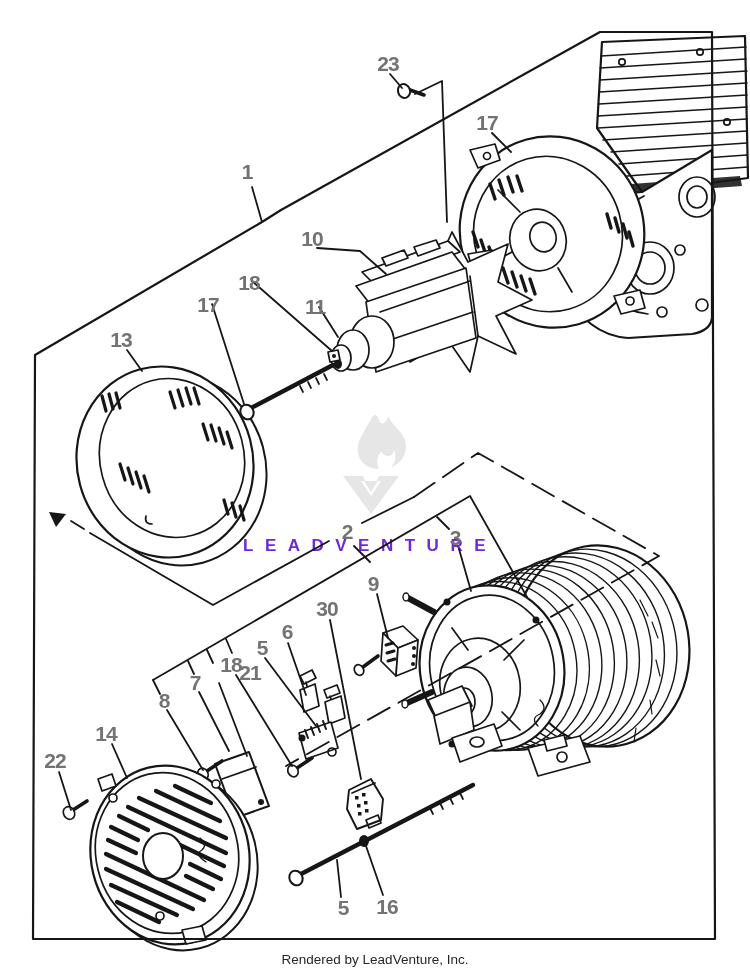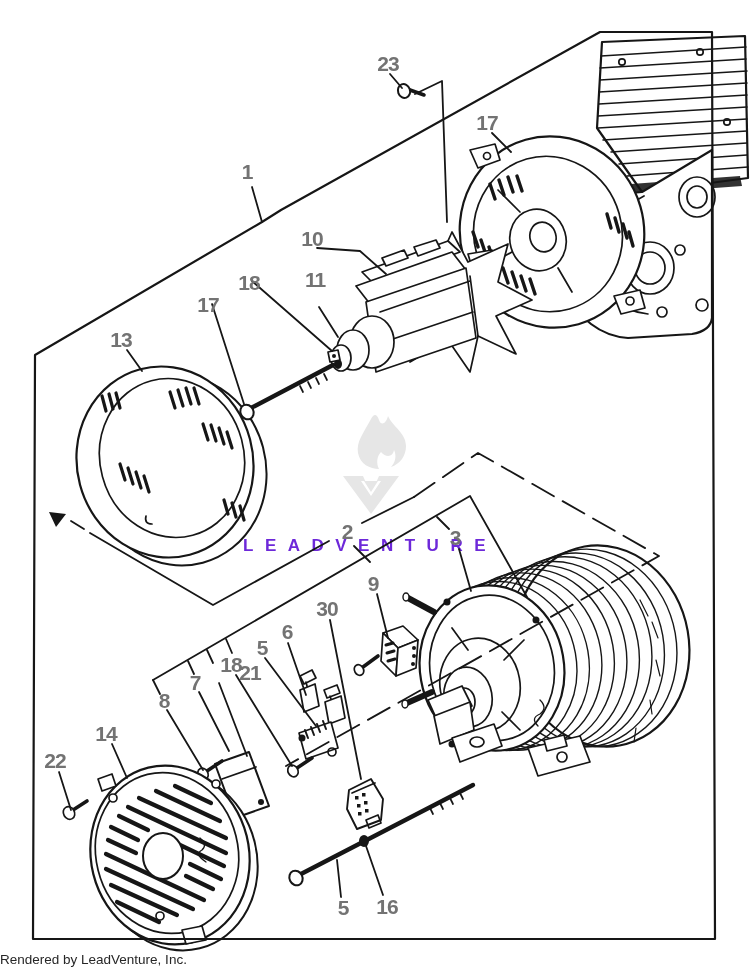--- a/index.html
+++ b/index.html
@@ -4,21 +4,21 @@
 <style>
   html,body{margin:0;padding:0;background:#fff;}
   #stage{position:relative;width:750px;height:973px;background:#fff;overflow:hidden;
          font-family:"Liberation Sans",sans-serif;}
   #drawing{position:absolute;left:0;top:0;}
   #watermark-text{position:absolute;left:243px;top:536px;font:bold 17px "Liberation Sans",sans-serif;
           letter-spacing:11.5px;color:#6d28d9;white-space:nowrap;user-select:none;}
   #watermark-logo{position:absolute;left:0;top:0;}
   .callout{position:absolute;transform:translate(-50%,-50%);font:bold 21px/1 "Liberation Sans",sans-serif;
           color:#737373;letter-spacing:-1px;}
-  #footer-credit{position:absolute;left:0;right:0;top:952px;text-align:left;
+  #footer-credit{position:absolute;left:0;right:0;top:952px;text-align:center;
           font:13.5px "Liberation Sans",sans-serif;color:#262626;}
 </style>
 </head>
 <body>
 
 <div id="stage">
 
   <svg id="watermark-logo" width="750" height="973" viewBox="0 0 750 973">
     <path fill="#e6e6e6" d="M371,419 C363,434 356,442 358,453 C360,464 370,469 379,469
       C376,463 377,456 381,452 C386,458 393,457 394,450 C397,456 395,463 391,467
@@ -297,21 +297,21 @@
   <div id="callout-layer">
       <div class="callout" style="left: 247px; top: 171px;">1</div>
       <div class="callout" style="left: 347px; top: 531px;">2</div>
       <div class="callout" style="left: 455px; top: 537px;">3</div>
       <div class="callout" style="left: 262px; top: 647px;">5</div>
       <div class="callout" style="left: 287px; top: 631px;">6</div>
       <div class="callout" style="left: 195px; top: 682px;">7</div>
       <div class="callout" style="left: 164px; top: 700px;">8</div>
       <div class="callout" style="left: 373px; top: 583px;">9</div>
       <div class="callout" style="left: 312px; top: 238px;">10</div>
-      <div class="callout" style="left: 315px; top: 279px;">11</div>
+      <div class="callout" style="left: 315px; top: 306px;">11</div>
       <div class="callout" style="left: 487px; top: 122px;">17</div>
       <div class="callout" style="left: 121px; top: 339px;">13</div>
       <div class="callout" style="left: 106px; top: 733px;">14</div>
       <div class="callout" style="left: 343px; top: 907px;">5</div>
       <div class="callout" style="left: 387px; top: 906px;">16</div>
       <div class="callout" style="left: 208px; top: 293px; margin-top: 11px;">17</div>
       <div class="callout" style="left: 249px; top: 270px; margin-top: 12px;">18</div>
       <div class="callout" style="left: 231px; top: 664px;">18</div>
       <div class="callout" style="left: 327px; top: 608px;">30</div>
       <div class="callout" style="left: 214px; top: 672px; margin-left: 36px;">21</div>

